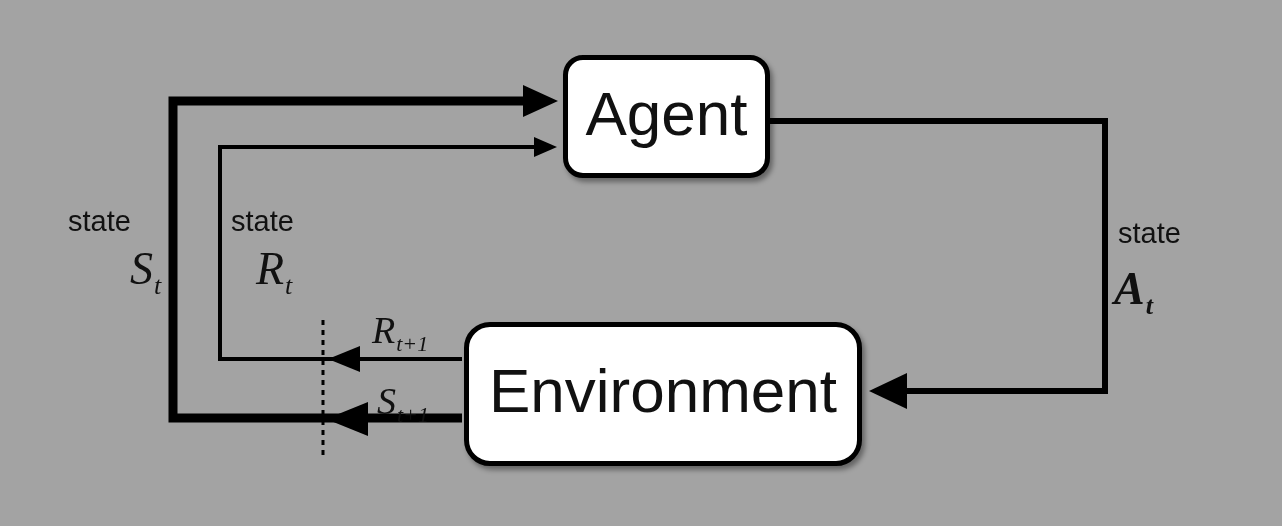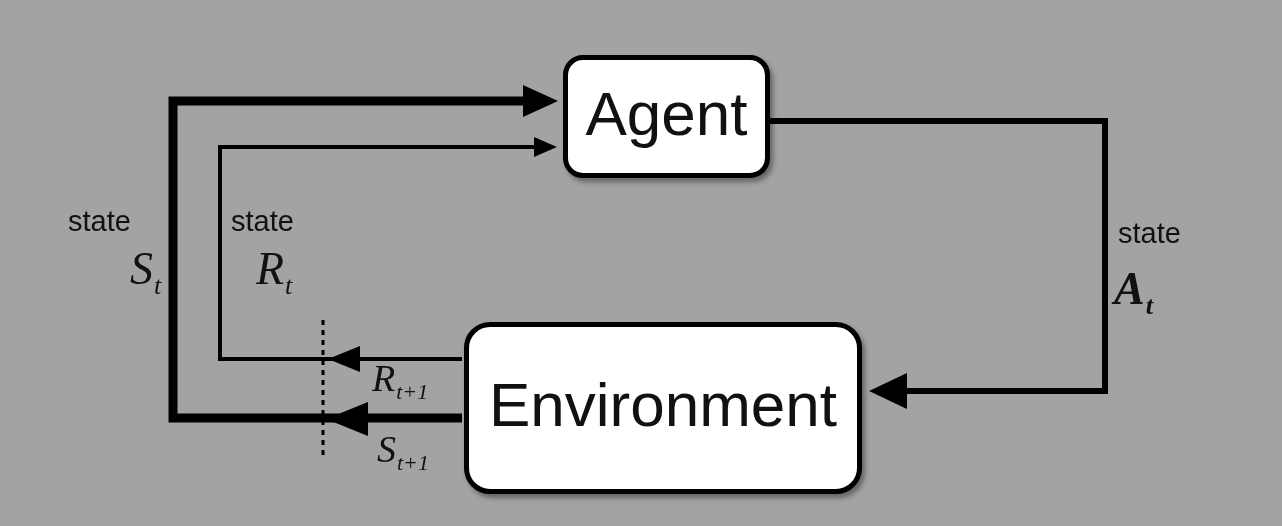--- a/index.html
+++ b/index.html
@@ -37,21 +37,21 @@
     left: 563px;
     top: 55px;
     width: 207px;
     height: 123px;
     border-radius: 20px;
   }
   #environment-box {
     left: 464px;
     top: 322px;
     width: 398px;
-    height: 172px;
+    height: 144px;
     border-radius: 26px;
   }
   .node-label {
     font-size: 62px;
     line-height: 1;
     letter-spacing: 0px;
     color: #111111;
     padding-bottom: 6px;
   }
   .word-label {
@@ -71,21 +71,20 @@
     white-space: nowrap;
   }
   .sym-label sub {
     font-size: 26px;
     line-height: 0;
     vertical-align: -10px;
     margin-left: 1px;
   }
   .sym-small {
     font-size: 38px;
-    margin-top: 48px;
   }
   .sym-small sub {
     font-size: 22px;
     vertical-align: -8px;
   }
   #label-state-word  { left: 68px;  top: 207px; }
   #label-state-sym   { left: 90px;  top: 246px; margin-left: 40px; }
   #label-reward-word { left: 231px; top: 207px; }
   #label-reward-sym  { left: 228px; top: 246px; margin-left: 28px; }
   #label-action-word { left: 1118px; top: 219px; }

